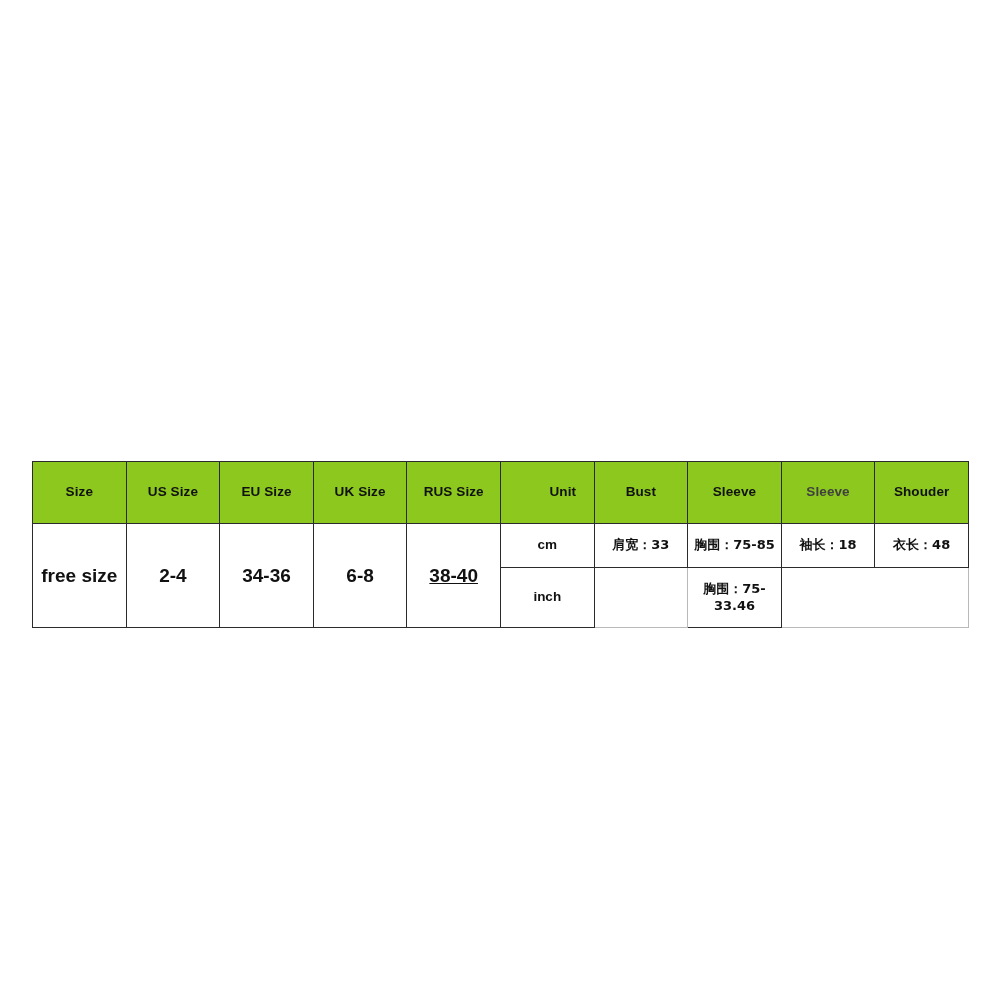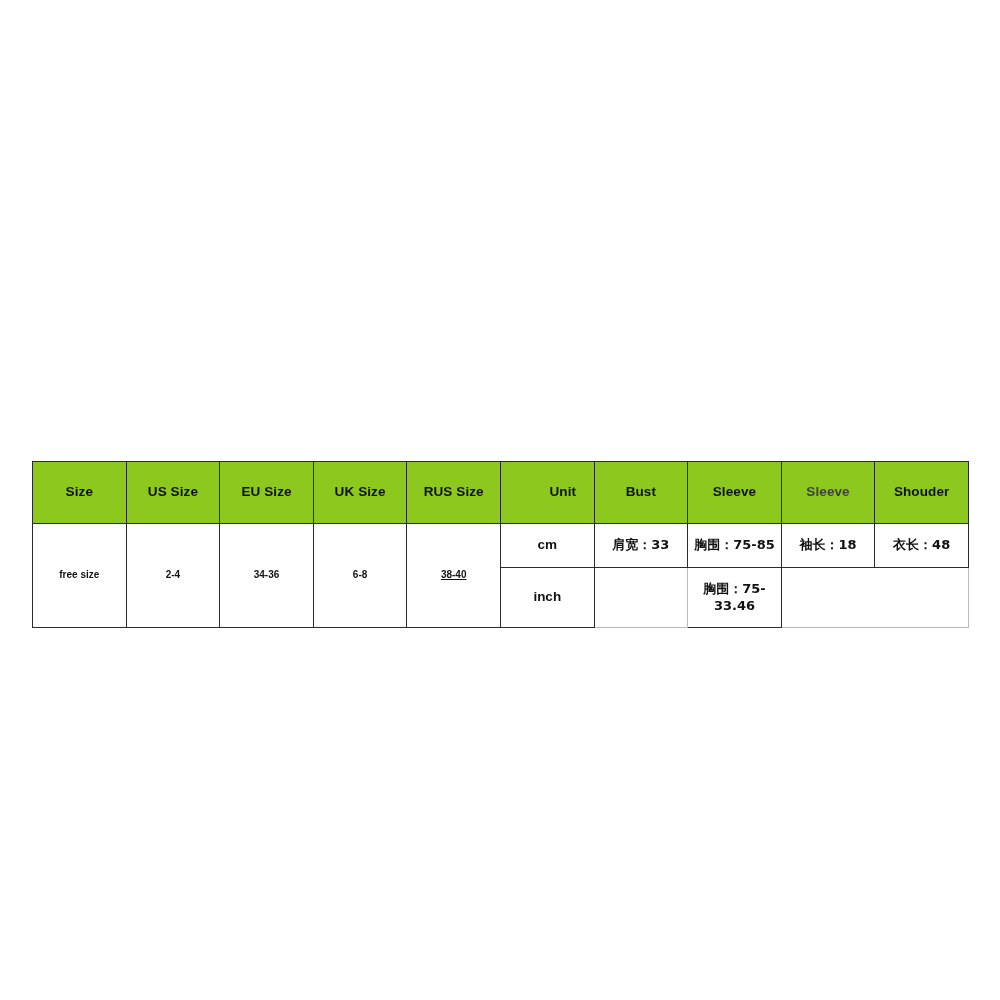--- a/index.html
+++ b/index.html
@@ -53,21 +53,21 @@
     height: 62px;
     font-size: 13.5px;
     letter-spacing: 0.1px;
     border: 1px solid #2b2b2b;
   }
 
   
   td.solid {
     background: #ffffff;
     border: 1px solid #2b2b2b;
-    font-size: 10px;
+    font-size: 19px;
   }
 
   
   td.faint {
     background: #ffffff;
     border: 1px solid #b9b9b9;
     font-size: 13.5px;
   }
 
   

